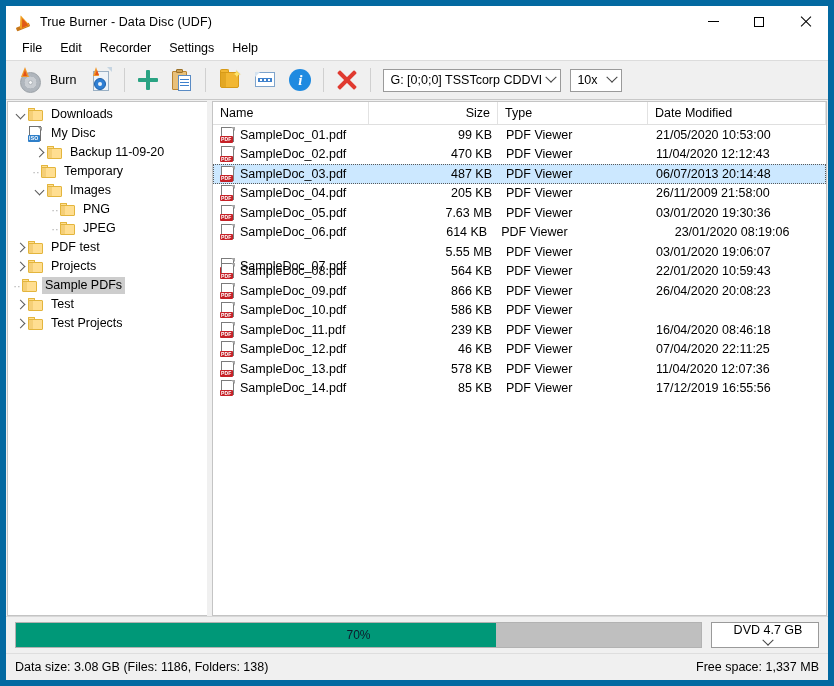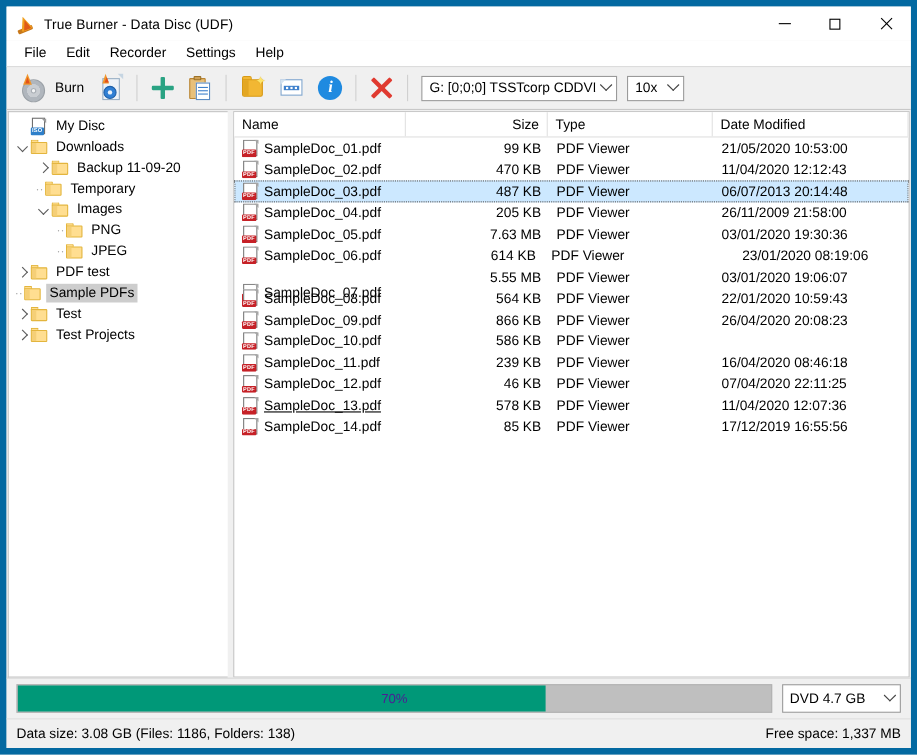--- a/index.html
+++ b/index.html
@@ -304,23 +304,23 @@
   }
   .progress{
     flex:1 1 auto;height:26px;background:#bfbfbf;border:1px solid #b2b2b2;
     box-sizing:border-box;position:relative;overflow:hidden;
   }
   .progress .fill{
     position:absolute;left:0;top:0;bottom:0;background:#009878;
   }
   .progress .ptext{
     position:absolute;left:0;right:0;top:0;bottom:0;display:flex;
-    align-items:center;justify-content:center;font-size:12px;color:#4c1d95;
-  }
-  #media-combo{width:108px;margin-left:9px;height:26px;}
+    align-items:center;justify-content:center;font-size:12px;color:#0f172a;
+  }
+  #media-combo{width:108px;margin-left:9px;height:26px;flex-direction:column;}
   .statusbar{
     height:26px;display:flex;align-items:center;justify-content:space-between;
     padding:0 9px;border-top:1px solid #dedede;font-size:12.5px;color:#000;
   }
 </style>
 </head>
 <body>
 
 <div class="window">
 
@@ -442,41 +442,41 @@
         </span>
     </div>
   </div>
 
   <div class="main">
 
     <div class="tree-pane">
       <div class="tree" id="tree">
           <div class="tnode">
             <span class="indent" style="width: 4px;"></span>
+            <span class="exp expanded">
+              <i class="ar"></i>
+            </span>
+            <span class="tfolder">
+              <span class="tb2"></span>
+              <span class="fb"></span>
+              <span class="sh"></span>
+            </span>
+            <span class="tlabel">Downloads</span>
+          </div>
+          <div class="tnode">
+            <span class="indent" style="width: 4px;"></span>
             <span class="indent" style="width: 16px;"></span>
             <span class="tiso">
               <span class="pg"></span>
               <span class="fold"></span>
               <span class="badge">ISO</span>
             </span>
             <span class="tlabel">My Disc</span>
           </div>
           <div class="tnode">
-            <span class="indent" style="width: 4px;"></span>
-            <span class="exp expanded">
-              <i class="ar"></i>
-            </span>
-            <span class="tfolder">
-              <span class="tb2"></span>
-              <span class="fb"></span>
-              <span class="sh"></span>
-            </span>
-            <span class="tlabel">Downloads</span>
-          </div>
-          <div class="tnode">
             <span class="indent" style="width: 23px;"></span>
             <span class="exp collapsed">
               <i class="ar"></i>
             </span>
             <span class="tfolder">
               <span class="tb2"></span>
               <span class="fb"></span>
               <span class="sh"></span>
             </span>
             <span class="tlabel">Backup 11-09-20</span>
@@ -527,20 +527,32 @@
             <span class="indent" style="width: 4px;"></span>
             <span class="exp collapsed">
               <i class="ar"></i>
             </span>
             <span class="tfolder">
               <span class="tb2"></span>
               <span class="fb"></span>
               <span class="sh"></span>
             </span>
             <span class="tlabel">PDF test</span>
+          </div>
+          <div class="tnode">
+            <span class="indent" style="width: 4px;"></span>
+            <span class="exp collapsed">
+              <i class="ar"></i>
+            </span>
+            <span class="tfolder">
+              <span class="tb2"></span>
+              <span class="fb"></span>
+              <span class="sh"></span>
+            </span>
+            <span class="tlabel">Projects</span>
           </div>
           <div class="tnode selected">
             <span class="indent" style="width: 4px;"></span>
             <span class="dash">··</span>
             <span class="tfolder">
               <span class="tb2"></span>
               <span class="fb"></span>
               <span class="sh"></span>
             </span>
             <span class="tlabel">Sample PDFs</span>
@@ -731,21 +743,21 @@
                 <span class="fold"></span>
                 <span class="badge">PDF</span>
               </span>
               <span>SampleDoc_12.pdf</span>
             </div>
             <div class="cell num" style="width: 129px;">46 KB</div>
             <div class="cell" style="width: 150px;">PDF Viewer</div>
             <div class="cell" style="width: 160px; flex: 1 1 auto;">07/04/2020 22:11:25</div>
           </div>
           <div class="row">
-            <div class="cell" style="width: 156px; text-decoration: underline;">
+            <div class="cell" style="width: 156px;">
               <span class="pdf-ico">
                 <span class="pg"></span>
                 <span class="fold"></span>
                 <span class="badge">PDF</span>
               </span>
               <span>SampleDoc_13.pdf</span>
             </div>
             <div class="cell num" style="width: 129px;">578 KB</div>
             <div class="cell" style="width: 150px;">PDF Viewer</div>
             <div class="cell" style="width: 160px; flex: 1 1 auto;">11/04/2020 12:07:36</div>

